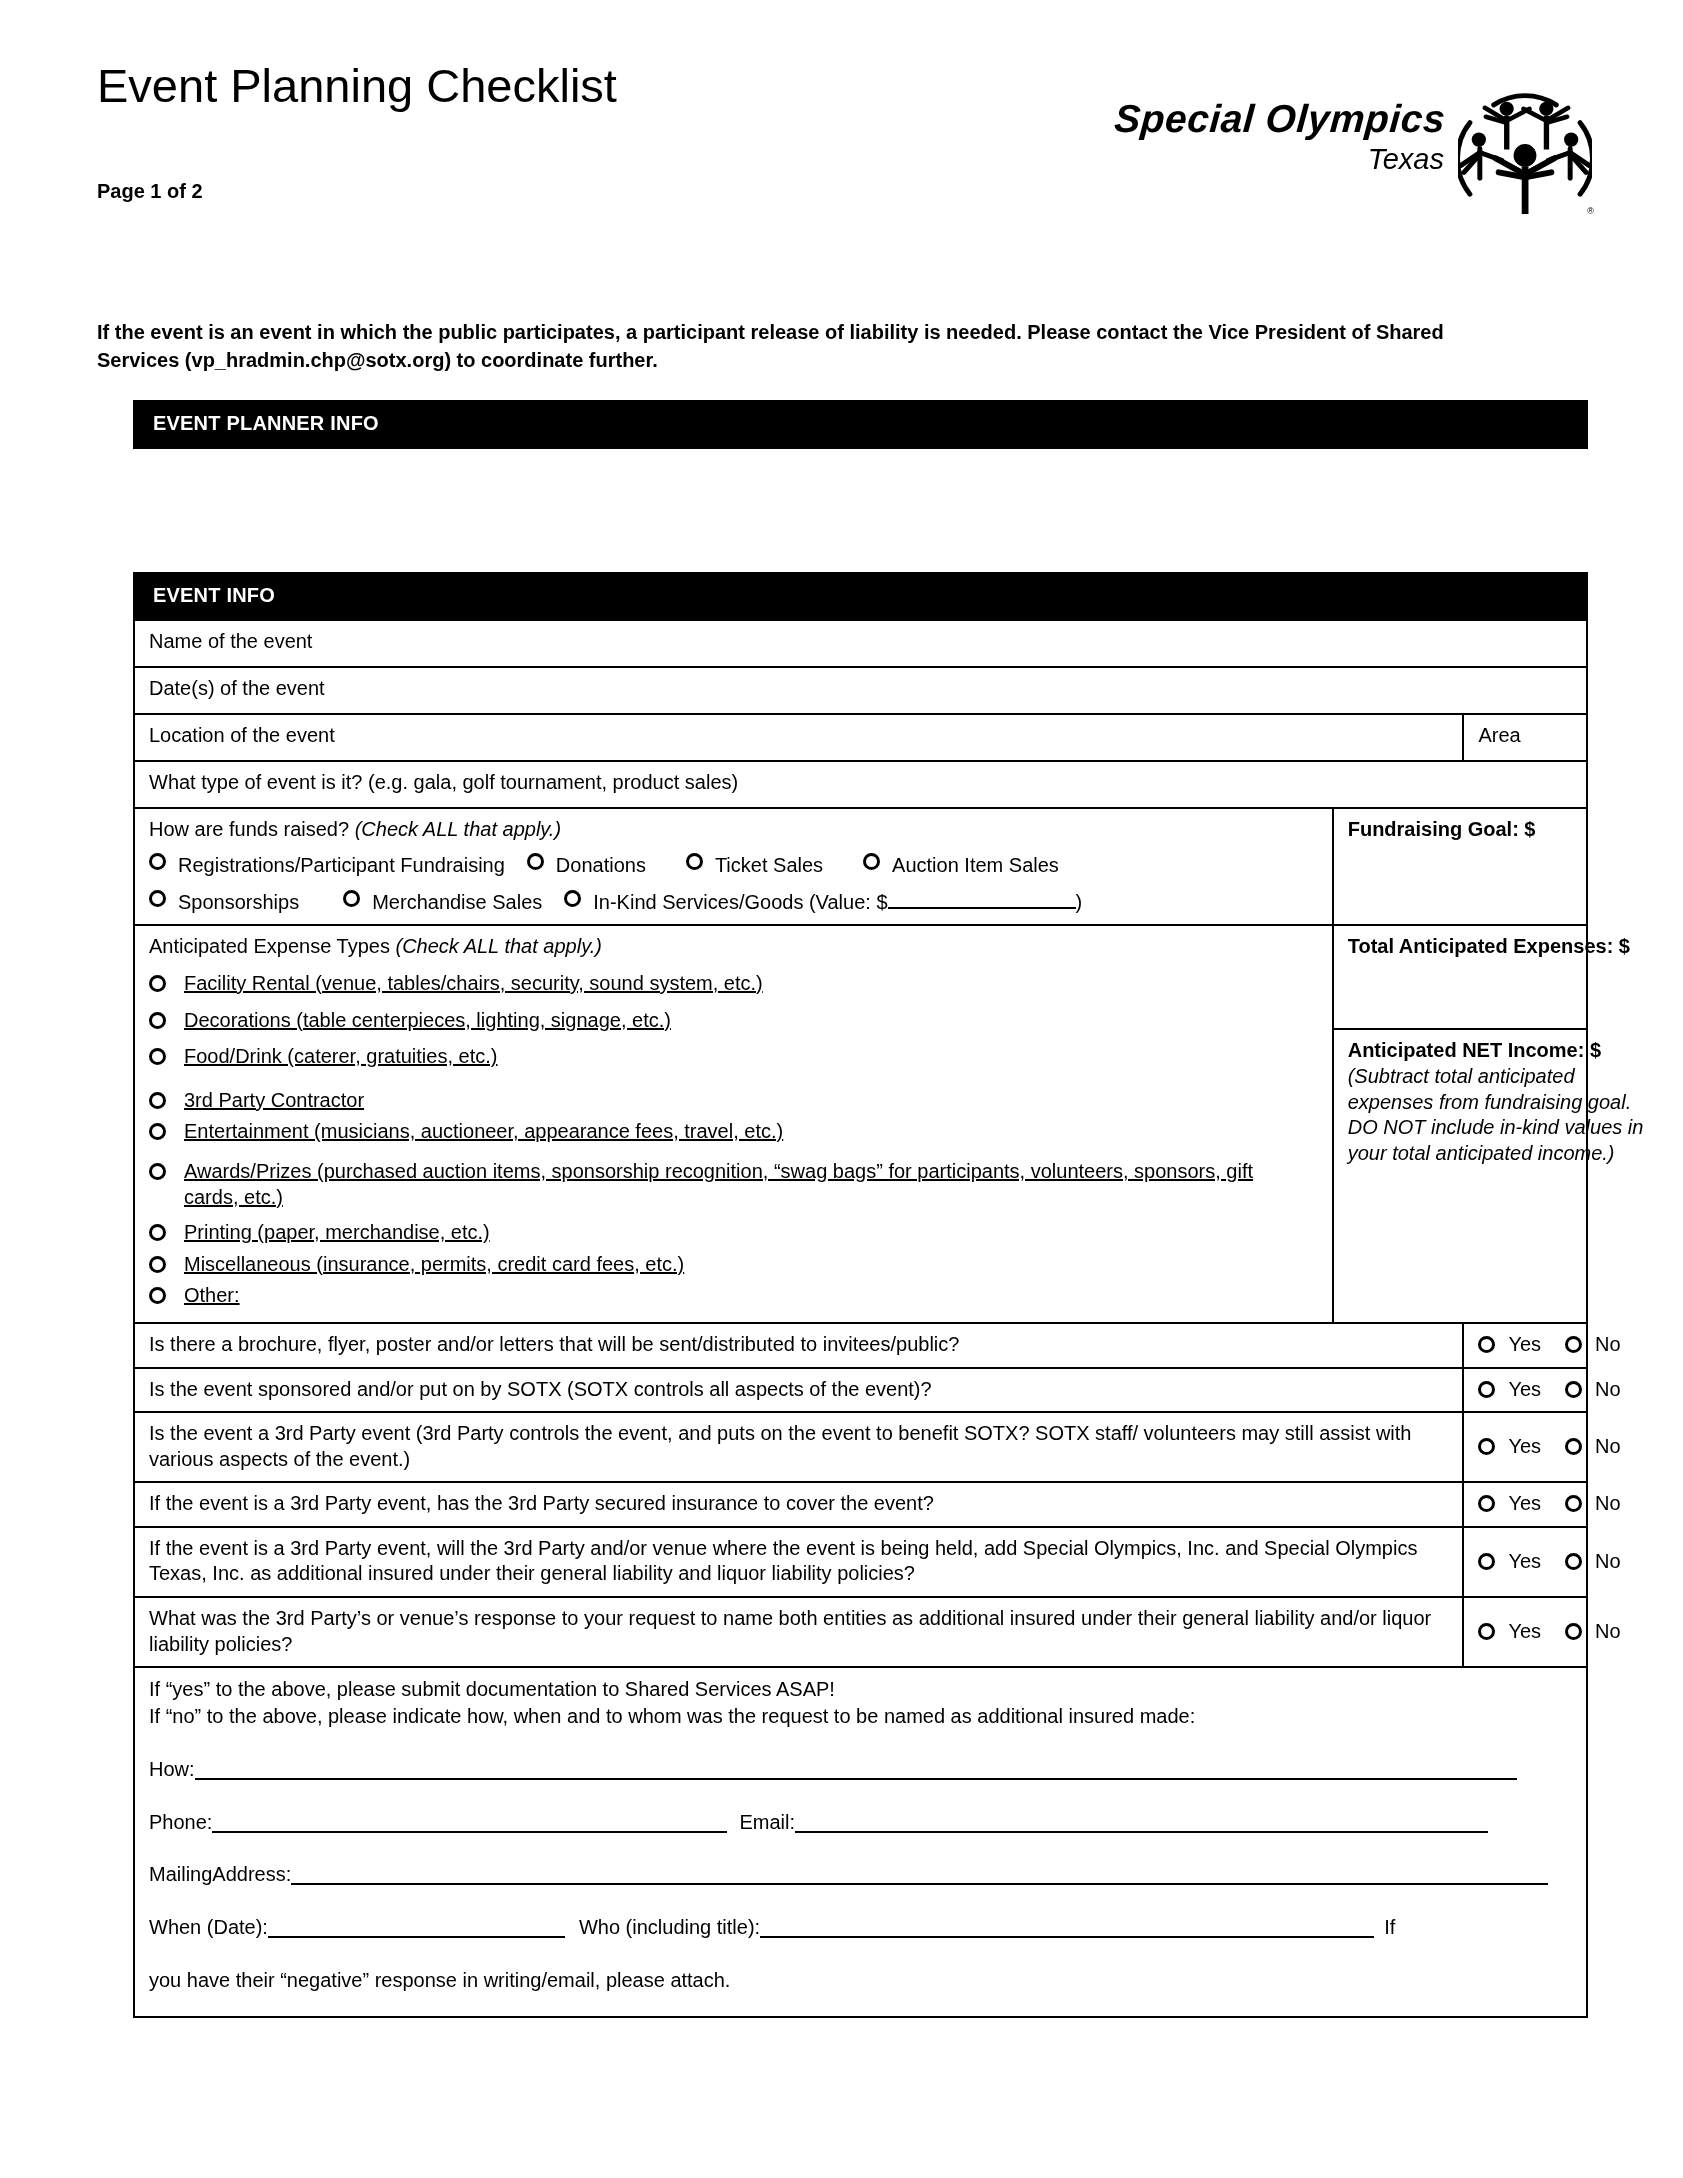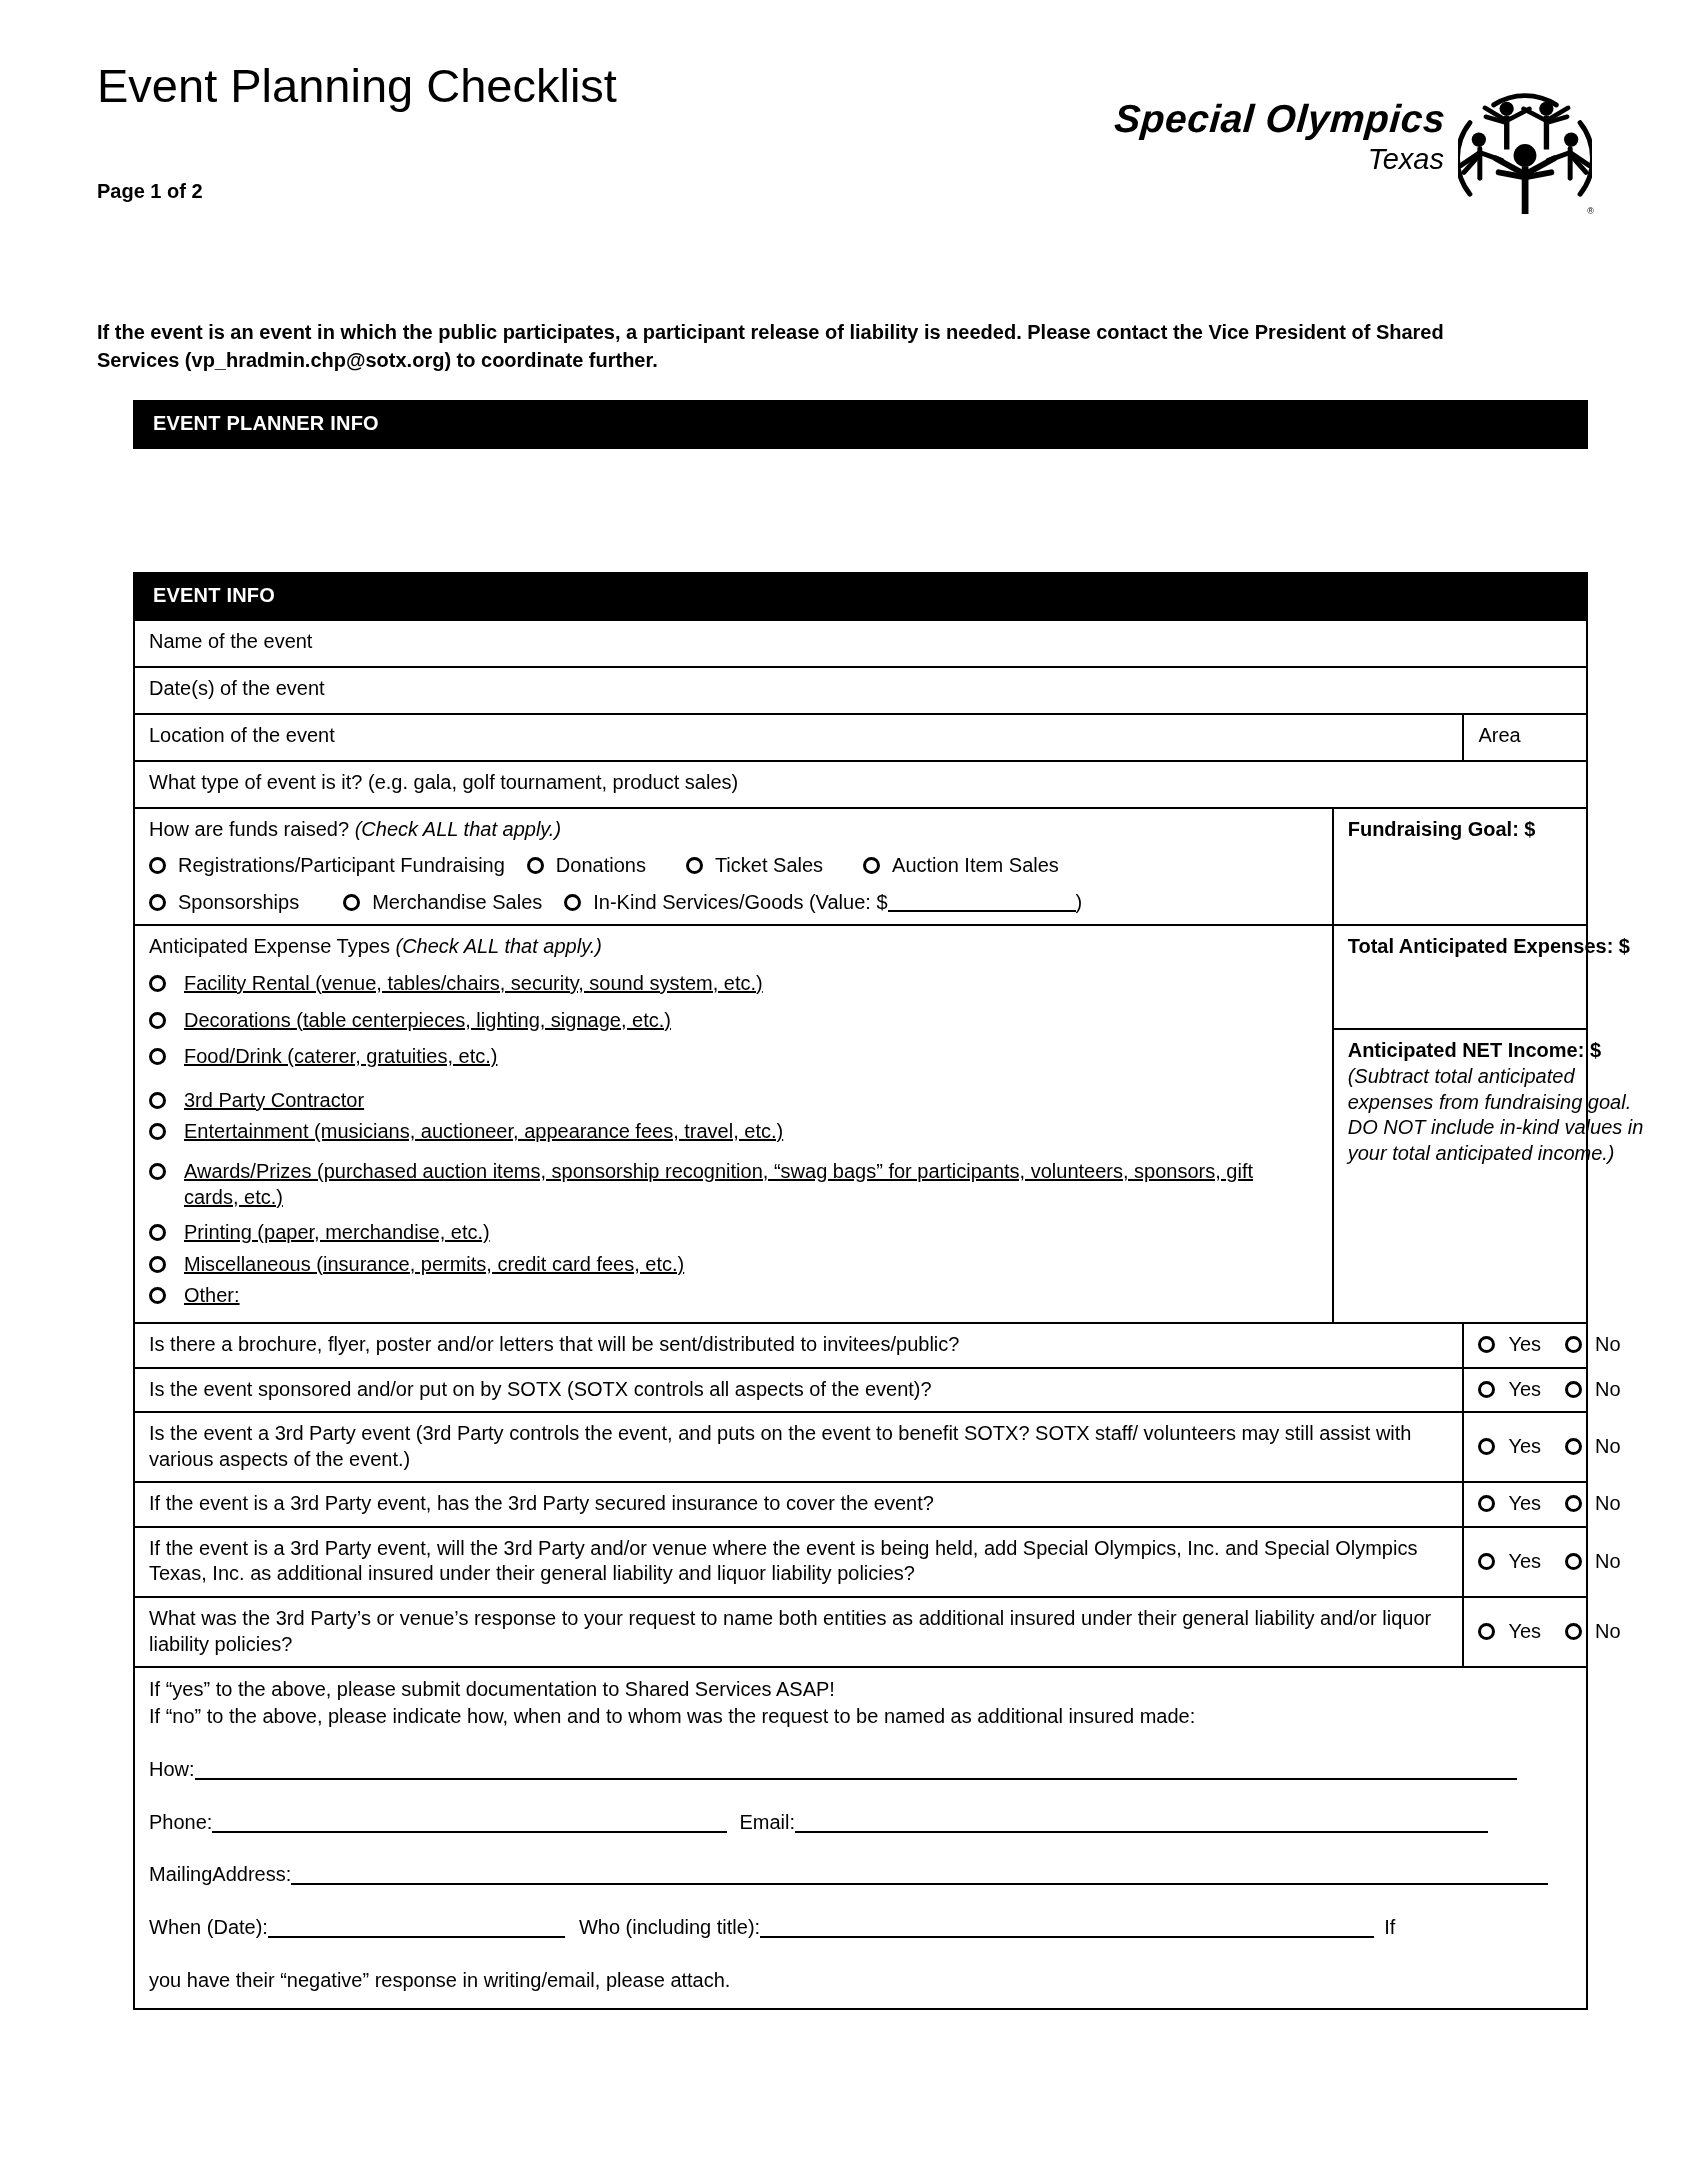--- a/index.html
+++ b/index.html
@@ -155,21 +155,21 @@
   }
 
   .funds-line {
     display: flex;
     align-items: baseline;
     margin-top: 11px;
     white-space: nowrap;
   }
   .funds-line .opt {
     display: inline-flex;
-    align-items: center;
+    align-items: flex-start;
     white-space: nowrap;
   }
   .funds-line .opt .lbl { margin-left: 8px; }
 
   .exp-item {
     display: flex;
     align-items: flex-start;
     margin-top: 11px;
   }
   .exp-item .cb { margin-top: 4px; }
@@ -490,21 +490,21 @@
         </td>
       </tr>
       <tr class="vmid">
         <td colspan="6">What was the 3rd Party’s or venue’s response to your request to name both entities as additional insured under their general liability and/or liquor liability policies?</td>
         <td colspan="2" class="yesno">
           <span class="cb"></span><span class="gap-a"></span><span>Yes</span><span class="gap-b"></span><span class="cb"></span><span class="gap-c"></span><span>No</span>
         </td>
       </tr>
 
       <tr>
-        <td colspan="8" class="bottomblock" style="padding-bottom:14px">
+        <td colspan="8" class="bottomblock" style="padding-bottom:22px">
           <p>If “yes” to the above, please submit documentation to Shared Services ASAP!</p>
           <p>If “no” to the above, please indicate how, when and to whom was the request to be named as additional insured made:</p>
 
           <div class="spacer"></div>
           <p>
             <span>How:</span><span class="rule" style="width:1322px"></span>
           </p>
 
           <div class="spacer"></div>
           <p>

